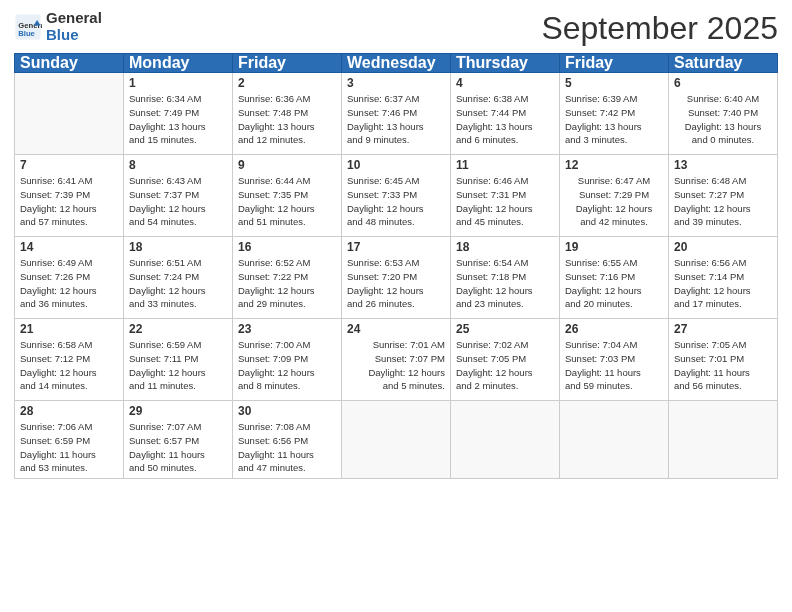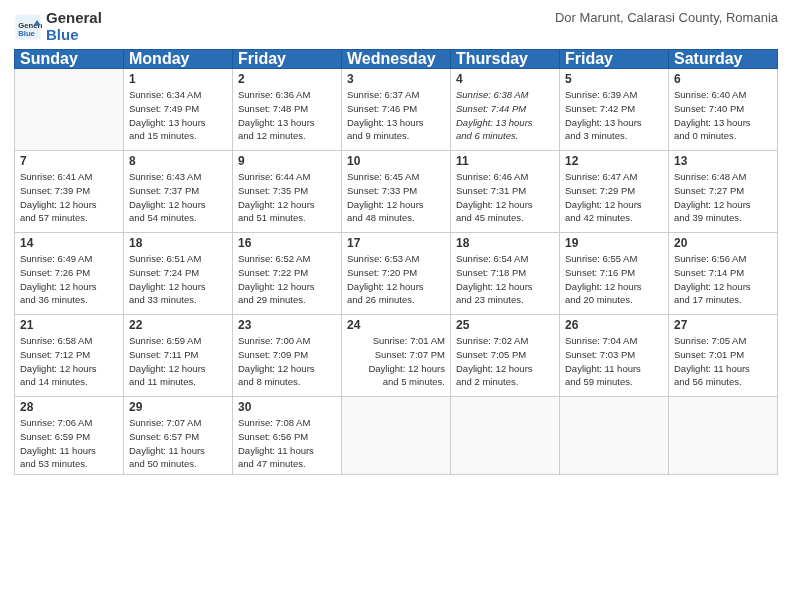--- a/index.html
+++ b/index.html
@@ -108,21 +108,21 @@
         <text x="6" y="22" font-size="11" font-weight="bold" fill="#333">General</text>
         <text x="6" y="33" font-size="11" font-weight="bold" fill="#2a6db5">Blue</text>
         <polygon points="33,10 38,18 28,18" fill="#2a6db5"></polygon>
       </svg>
       <div class="logo-text">
         <span class="logo-general">General</span>
         <span class="logo-blue">Blue</span>
       </div>
     </div>
     <div class="title-block">
-      <div class="location-title">Dor Marunt, Calarasi County, Romania</div>
+      <div class="month-title">September 2025</div>
     </div>
   </div>
 
   <table class="calendar">
     <thead>
       <tr>
 
       <th>Sunday</th>
           <th>Monday</th>
           <th>Friday</th>
@@ -151,35 +151,35 @@
           </td>
           <td>
             <div class="day-number">3</div>
             <div class="day-info" style="white-space: pre-line;">Sunrise: 6:37 AM
 Sunset: 7:46 PM
 Daylight: 13 hours
 and 9 minutes.</div>
           </td>
           <td>
             <div class="day-number">4</div>
-            <div class="day-info" style="white-space: pre-line; font-style: italic;">Sunrise: 6:38 AM
+            <div class="day-info" style="white-space: pre-line;">Sunrise: 6:38 AM
 Sunset: 7:44 PM
 Daylight: 13 hours
 and 6 minutes.</div>
           </td>
           <td>
             <div class="day-number">5</div>
             <div class="day-info" style="white-space: pre-line;">Sunrise: 6:39 AM
 Sunset: 7:42 PM
 Daylight: 13 hours
 and 3 minutes.</div>
           </td>
           <td>
             <div class="day-number">6</div>
-            <div class="day-info" style="white-space: pre-line;">Sunrise: 6:40 AM
+            <div class="day-info" style="white-space: pre-line; text-align: center;">Sunrise: 6:40 AM
 Sunset: 7:40 PM
 Daylight: 13 hours
 and 0 minutes.</div>
           </td>
         </tr>
         <tr>
           <td>
             <div class="day-number">7</div>
             <div class="day-info" style="white-space: pre-line;">Sunrise: 6:41 AM
 Sunset: 7:39 PM
@@ -209,21 +209,21 @@
           </td>
           <td>
             <div class="day-number">11</div>
             <div class="day-info" style="white-space: pre-line;">Sunrise: 6:46 AM
 Sunset: 7:31 PM
 Daylight: 12 hours
 and 45 minutes.</div>
           </td>
           <td>
             <div class="day-number">12</div>
-            <div class="day-info" style="white-space: pre-line;">Sunrise: 6:47 AM
+            <div class="day-info" style="white-space: pre-line; text-align: center;">Sunrise: 6:47 AM
 Sunset: 7:29 PM
 Daylight: 12 hours
 and 42 minutes.</div>
           </td>
           <td>
             <div class="day-number">13</div>
             <div class="day-info" style="white-space: pre-line;">Sunrise: 6:48 AM
 Sunset: 7:27 PM
 Daylight: 12 hours
 and 39 minutes.</div>

